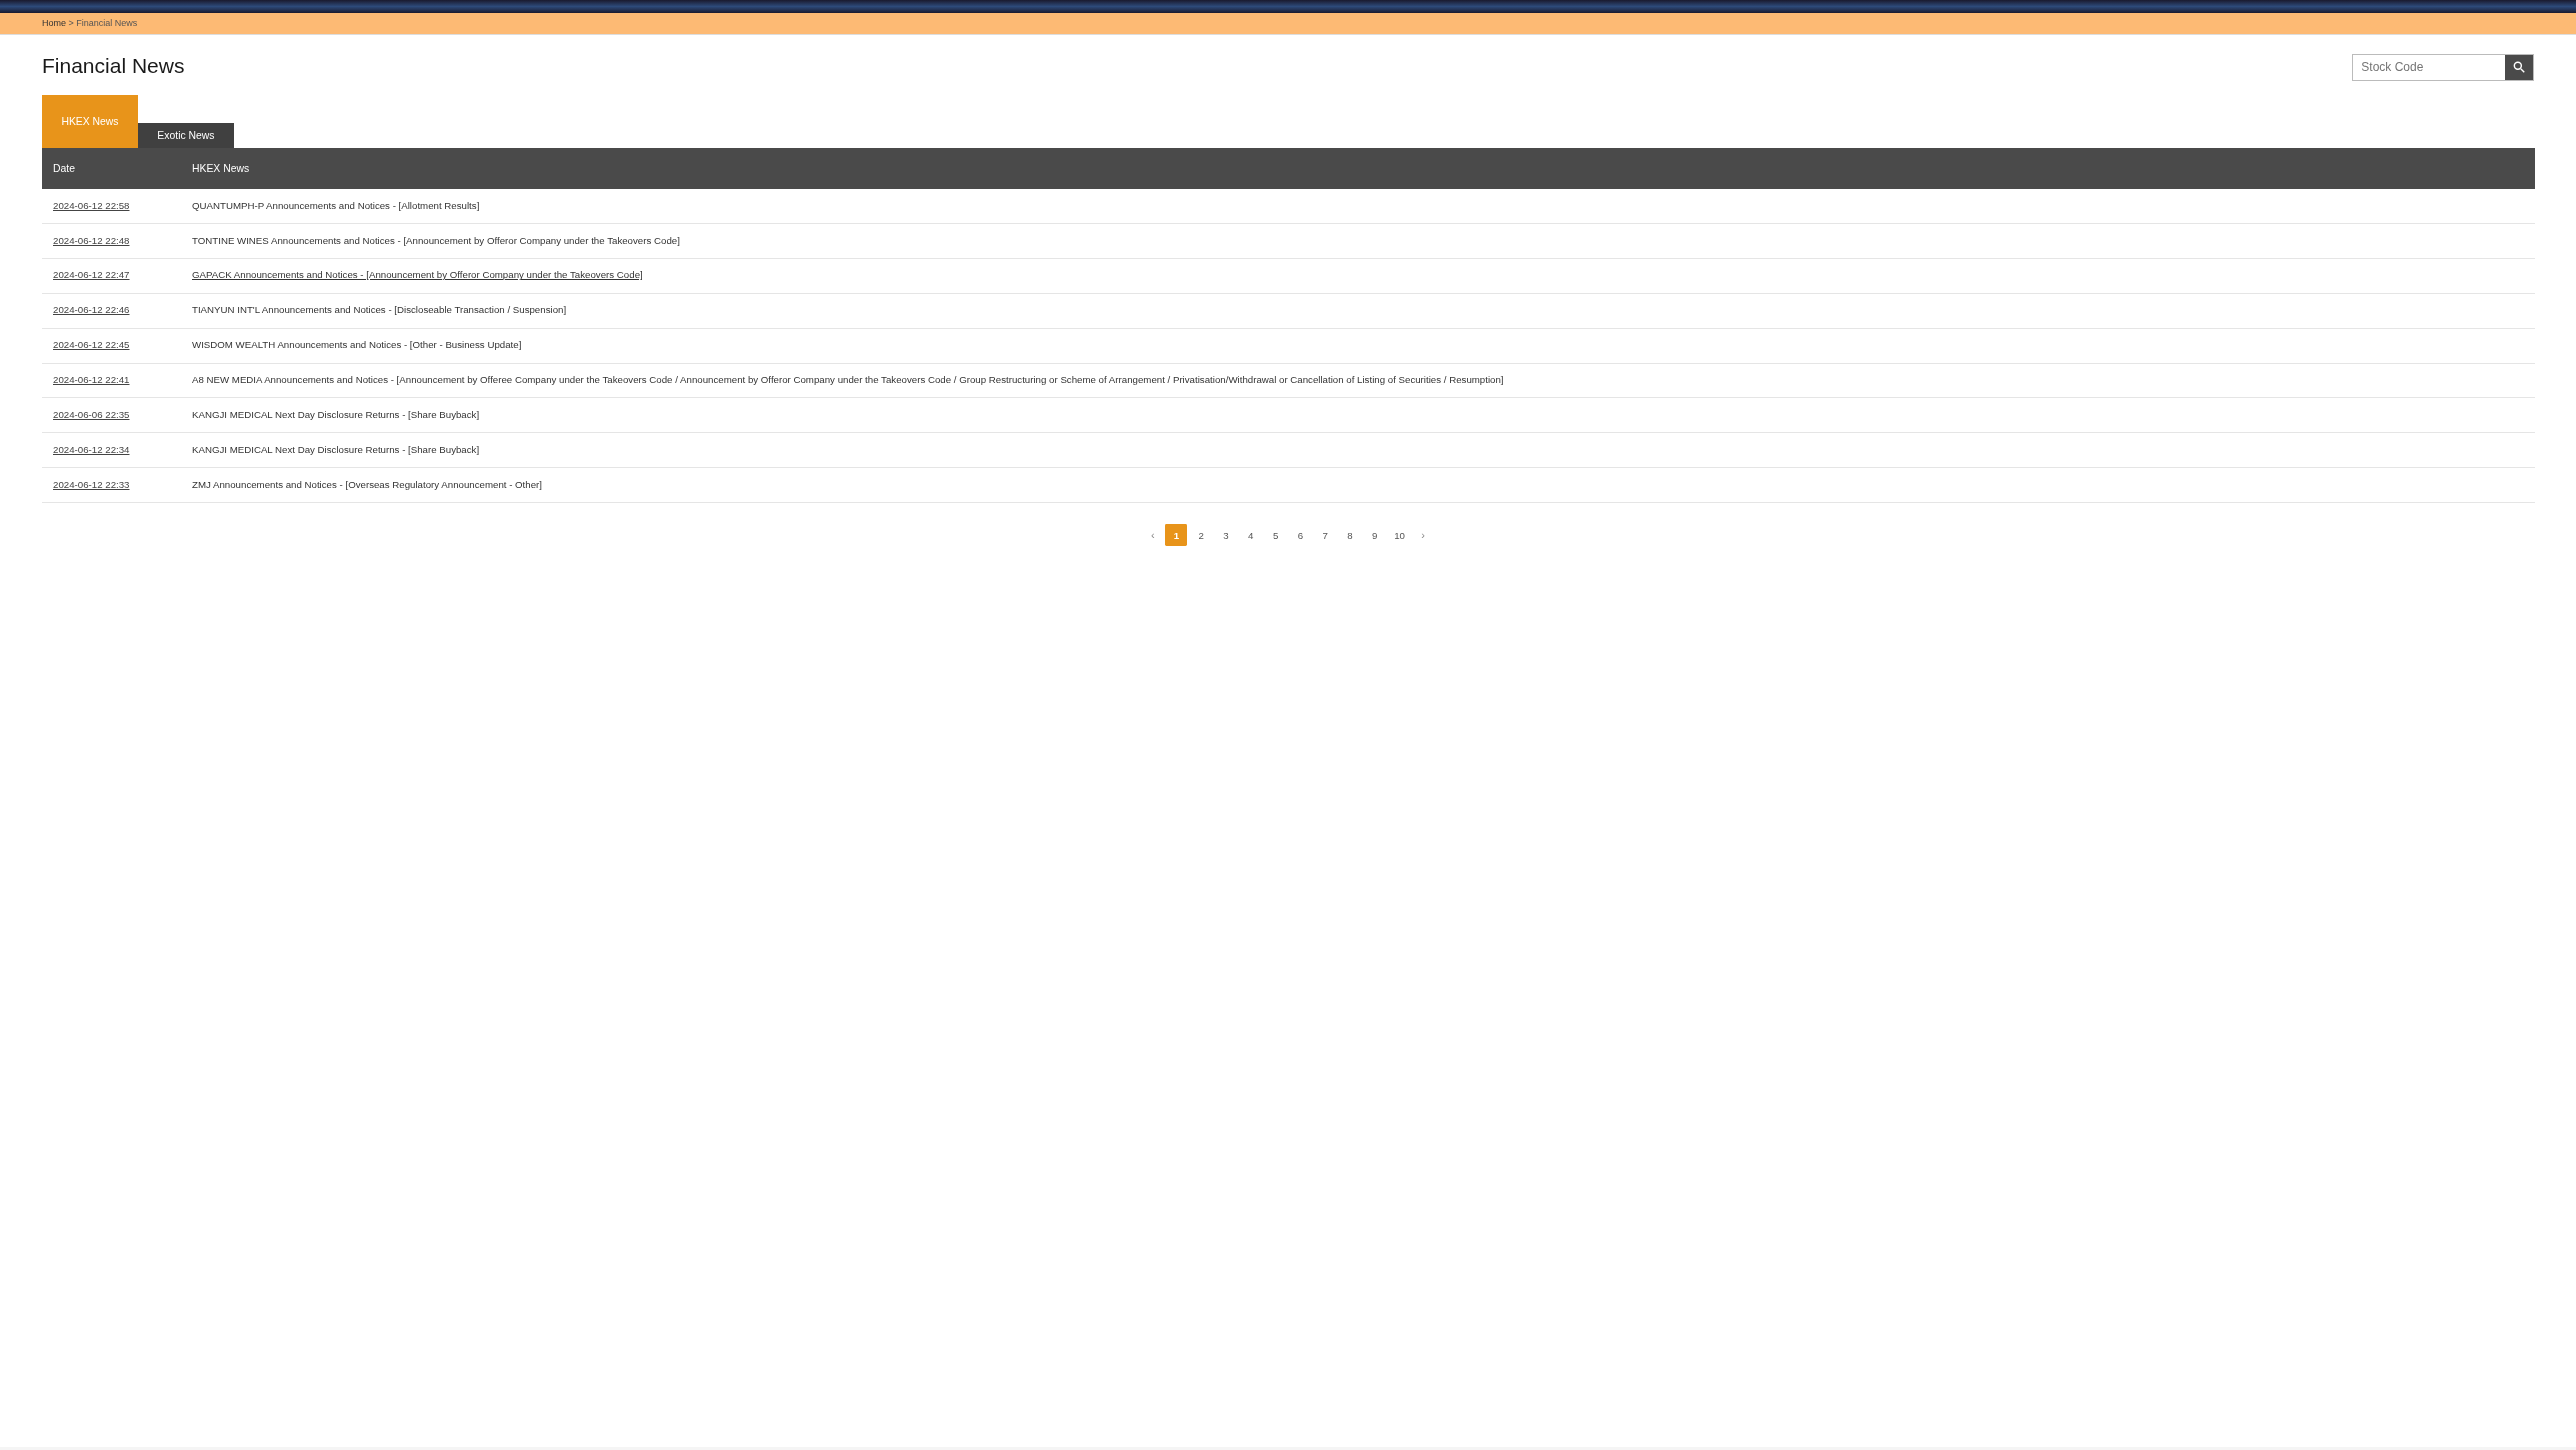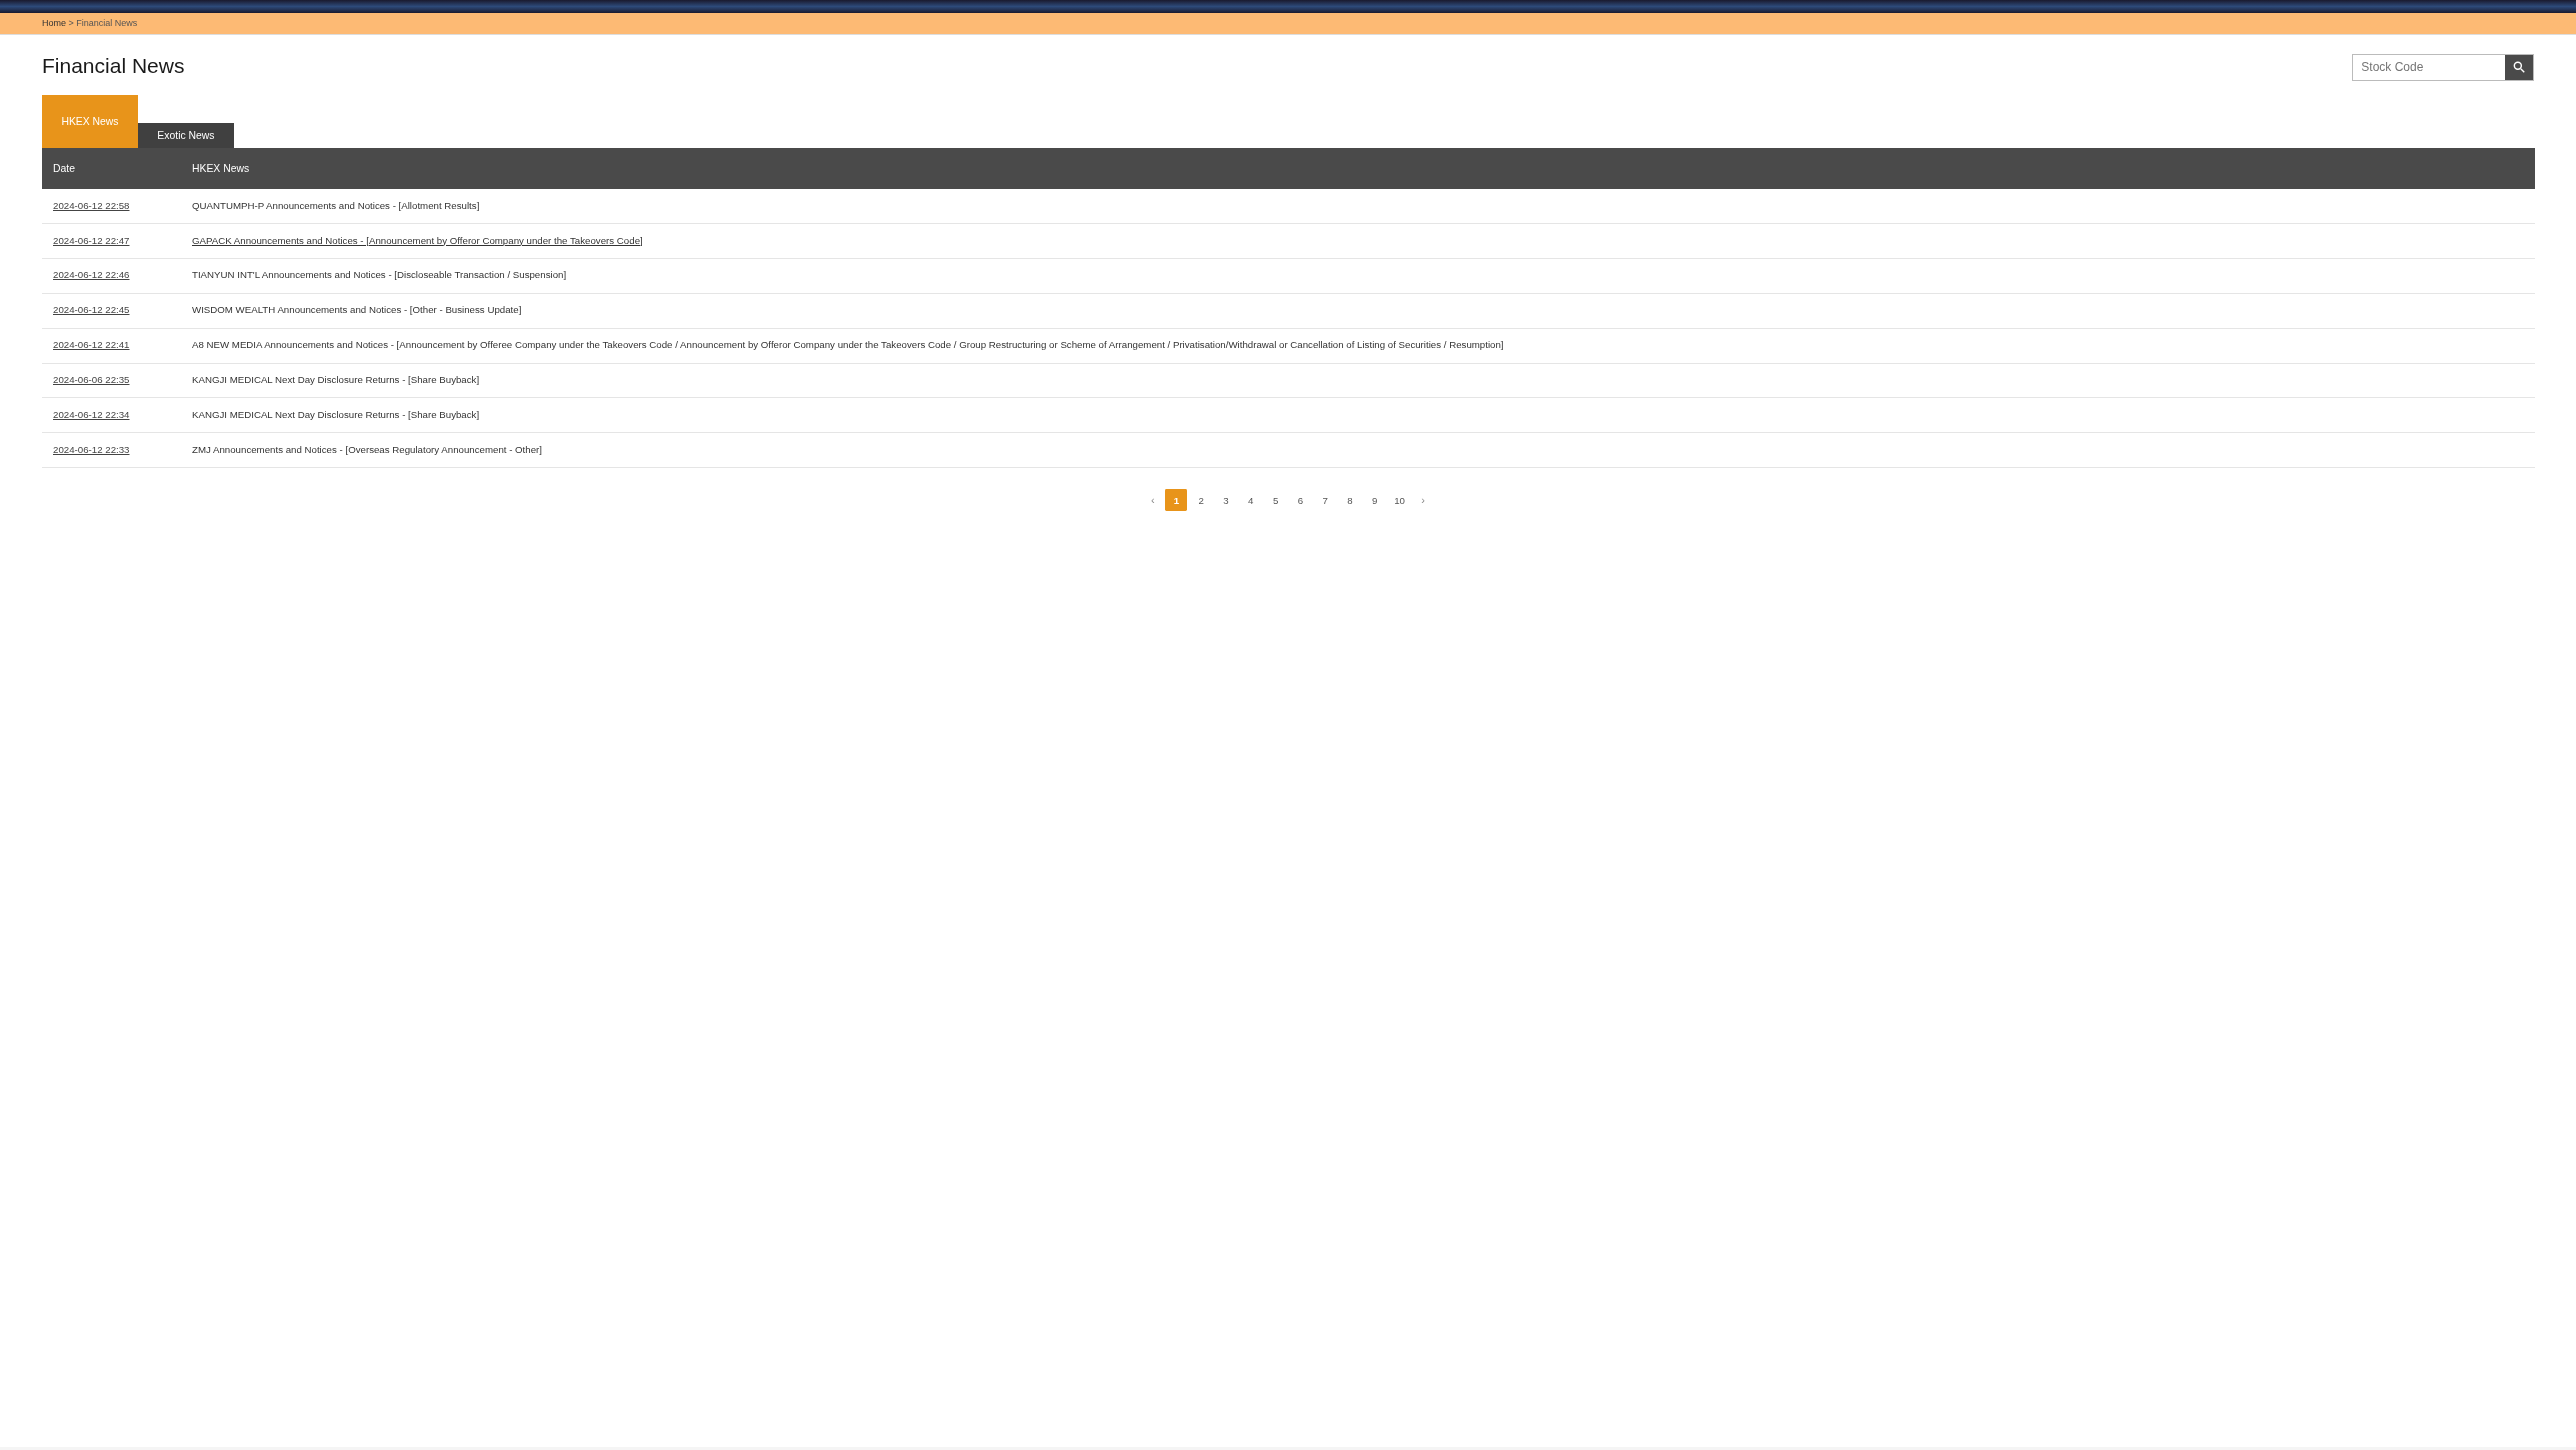--- a/index.html
+++ b/index.html
@@ -226,20 +226,24 @@
     <thead>
       <tr>
         <th class="col-date">Date</th>
         <th>HKEX News</th>
       </tr>
     </thead>
     <tbody id="news-tbody">
     <tr>
           <td class="date-cell">2024-06-12 22:58</td>
           <td>QUANTUMPH-P Announcements and Notices - [Allotment Results]</td>
+        </tr>
+        <tr>
+          <td class="date-cell">2024-06-12 22:48</td>
+          <td>TONTINE WINES Announcements and Notices - [Announcement by Offeror Company under the Takeovers Code]</td>
         </tr>
         <tr>
           <td class="date-cell">2024-06-12 22:47</td>
           <td><a href="#" class="news-link underlined">GAPACK Announcements and Notices - [Announcement by Offeror Company under the Takeovers Code]</a></td>
         </tr>
         <tr>
           <td class="date-cell">2024-06-12 22:46</td>
           <td>TIANYUN INT'L Announcements and Notices - [Discloseable Transaction / Suspension]</td>
         </tr>
         <tr>

